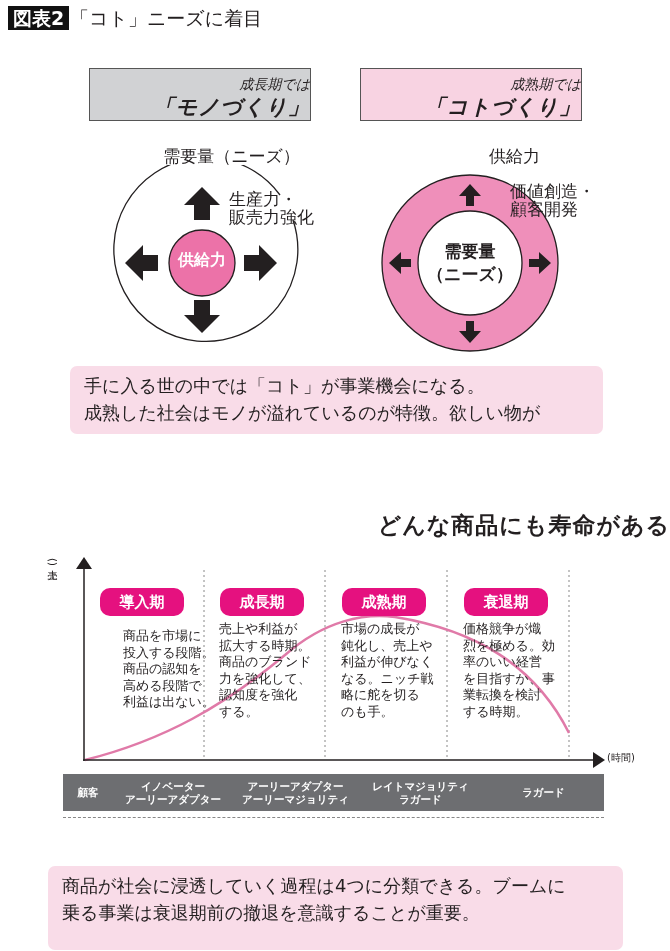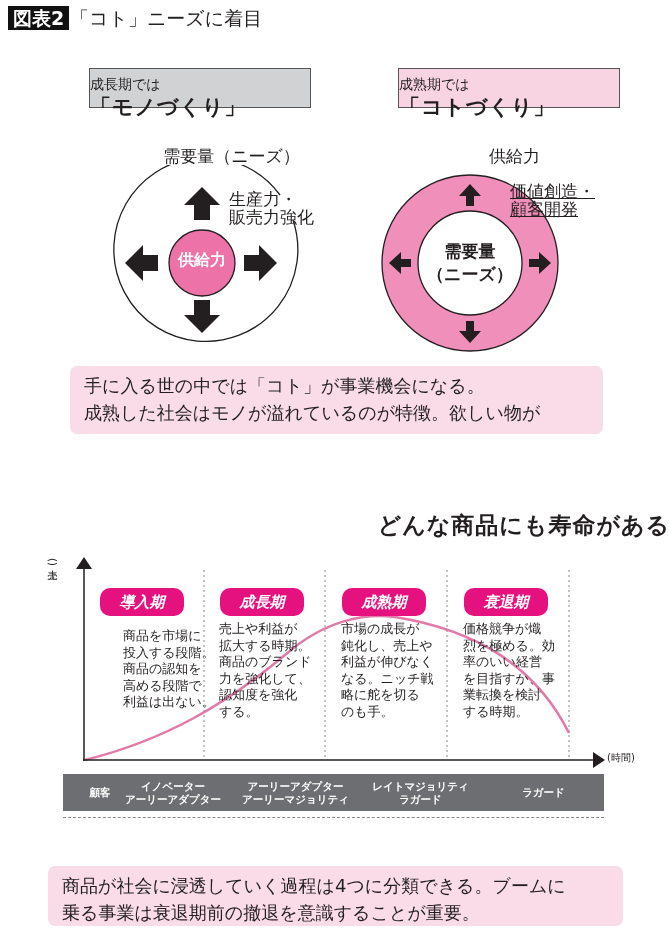--- a/index.html
+++ b/index.html
@@ -2,30 +2,30 @@
 <html><head>
 <meta charset="utf-8">
 <style>
   html, body { margin:0; padding:0; background:#ffffff; }
   body { width:670px; height:951px; position:relative; overflow:hidden;
          font-family:"DejaVu Sans", "Liberation Sans", sans-serif; color:#231f20; }
   .abs { position:absolute; }
   .fig-label { left:8px; top:6px; background:#111; color:#fff; font-weight:bold;
                font-size:19px; line-height:24px; padding:0 5px; }
   .fig-title { left:70px; top:6px; font-size:19px; line-height:24px; color:#231f20; }
-  .phase-box { top:68px; height:40px; width:222px; box-sizing:border-box; border:1.5px solid #555; text-align:left; }
+  .phase-box { top:68px; height:53px; width:222px; box-sizing:border-box; border:1.5px solid #555; text-align:right;font-style:italic; }
   .phase-box .sub { font-size:14px; margin-top:6px; line-height:18px; }
   .phase-box .main { font-size:21px; font-weight:bold; line-height:28px; letter-spacing:1px; }
   .box-left { left:89px; background:#d1d2d4; }
-  .box-right { left:360px; background:#f8d3e2;margin-left:38px; }
+  .box-right { left:360px; background:#f8d3e2; }
   .circle-label { font-size:17px; text-align:right; }
   .side-note { font-size:17px; line-height:18px; }
   .note { background:#f9dce8; border-radius:7px; font-size:18px; line-height:27px; padding:6px 14px; box-sizing:border-box; }
   .chart-title { left:0; width:670px; top:510px; text-align:right; font-size:23px; font-weight:bold; letter-spacing:1px; }
-  .pill { background:#e5117f; color:#fff; font-weight:bold; font-size:15px; border-radius:10px; text-align:center; width:84px; height:28px; line-height:28px;font-style:italic; }
+  .pill { background:#e5117f; color:#fff; font-weight:bold; font-size:15px; border-radius:10px; text-align:center; width:84px; height:28px; line-height:28px; }
   .desc { font-size:13px; line-height:16.5px; color:#231f20; white-space:pre-line; }
   .cust-bar { left:63px; top:774px; width:541px; height:37px; background:#6d6e71; }
   .cust-cell { position:absolute; top:0; height:37px; display:flex; align-items:center; justify-content:center; text-align:center;
                color:#fff; font-size:10.5px; line-height:13px; white-space:pre-line; font-weight:bold; }
 </style>
 </head>
 <body>
 
 <div class="abs fig-label">図表2</div>
 <div class="abs fig-title">「コト」ニーズに着目</div>
@@ -65,21 +65,21 @@
     <path d="M95 14 L106 26 L99 26 L99 36 L91 36 L91 26 L84 26 Z"></path>
     <path d="M95 173 L106 161 L99 161 L99 151 L91 151 L91 161 L84 161 Z"></path>
     <path d="M14 93 L26 82 L26 89 L36 89 L36 97 L26 97 L26 104 Z"></path>
     <path d="M176 93 L164 82 L164 89 L154 89 L154 97 L164 97 L164 104 Z"></path>
   </g>
 </svg>
 <div class="abs" style="left:420px;top:240px;width:100px;text-align:center;font-weight:bold;font-size:17px;line-height:23px;">
   <div>需要量</div>
   <div>（ニーズ）</div>
 </div>
-<div class="abs side-note" style="left:510px;top:182px;text-decoration:underline;">
+<div class="abs side-note" style="left:510px;top:182px;">
   <div>価値創造・</div>
   <div>顧客開発</div>
 </div>
 
 <div class="abs note" style="left:70px;top:366px;width:533px;height:68px;">
   <div>手に入る世の中では「コト」が事業機会になる。</div>
   <div>成熟した社会はモノが溢れているのが特徴。欲しい物が</div>
 </div>
 
 <div class="abs chart-title">どんな商品にも寿命がある</div>
@@ -125,27 +125,27 @@
 
 <div class="abs pill" style="left:464px;top:588px;">衰退期</div>
 <div class="abs desc" style="left:463px;top:621px;">価格競争が熾
 烈を極める。効
 率のいい経営
 を目指すか、事
 業転換を検討
 する時期。</div>
 
 <div class="abs cust-bar">
-  <div class="cust-cell" style="left:12px;width:50px;">顧客</div>
+  <div class="cust-cell" style="left:0;width:50px;">顧客</div>
   <div class="cust-cell" style="left:50px;width:120px;">イノベーター
 アーリーアダプター</div>
   <div class="cust-cell" style="left:170px;width:125px;">アーリーアダプター
 アーリーマジョリティ</div>
   <div class="cust-cell" style="left:295px;width:125px;">レイトマジョリティ
 ラガード</div>
   <div class="cust-cell" style="left:420px;width:121px;">ラガード</div>
 </div>
 <div class="abs" style="left:63px;top:817px;width:541px;border-top:1px dashed #888;"></div>
 
-<div class="abs note" style="left:48px;top:866px;width:575px;height:60px;">
+<div class="abs note" style="left:48px;top:866px;width:575px;height:84px;">
   <div>商品が社会に浸透していく過程は4つに分類できる。ブームに</div>
   <div>乗る事業は衰退期前の撤退を意識することが重要。</div>
 </div>
 
 </body></html>

